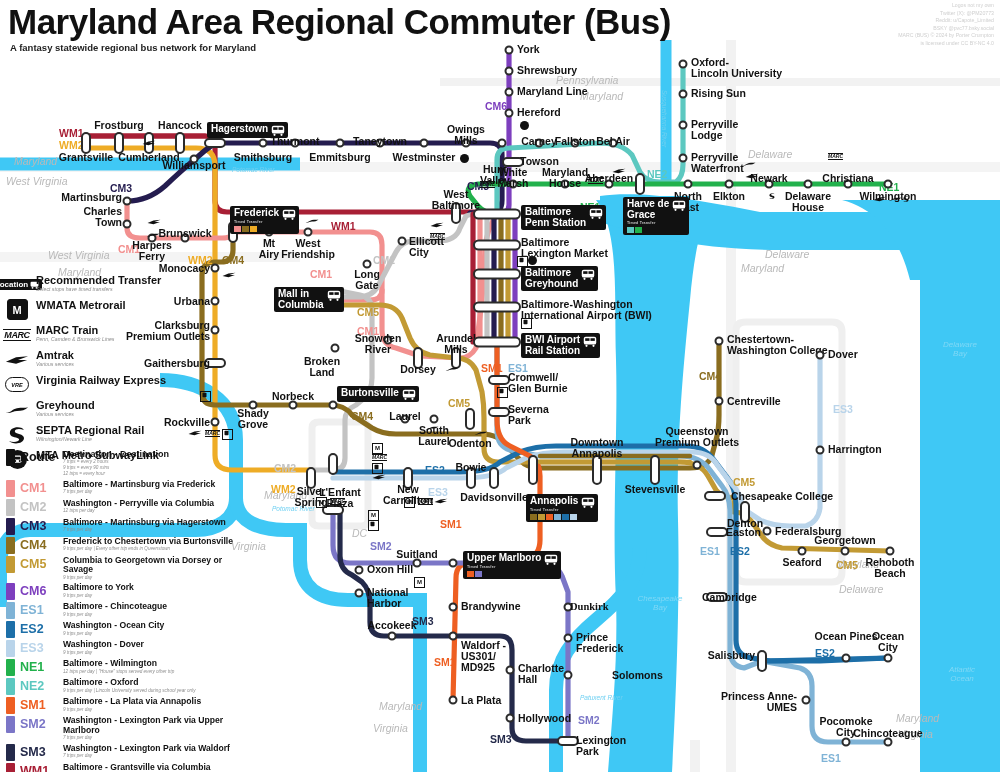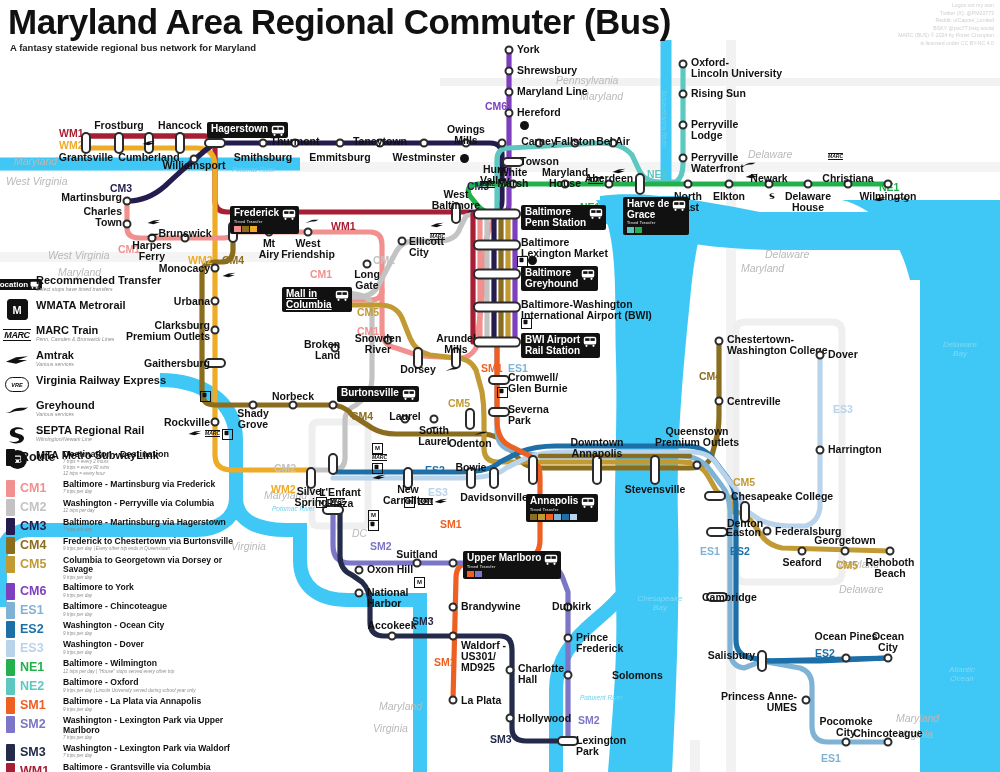--- a/index.html
+++ b/index.html
@@ -304,21 +304,21 @@
       <div class="lbl c" style="left: 293px; top: 391px;">Norbeck</div>
       <div class="stn" title="Burtonsville" style="left: 333px; top: 405px;"></div>
       <div class="stn" title="Ellicott City" style="left: 402px; top: 241px;"></div>
       <div class="lbl" style="left: 409px; top: 236px;">Ellicott
 City</div>
       <div class="stn" title="Long Gate" style="left: 367px; top: 264px;"></div>
       <div class="lbl c" style="left: 367px; top: 269px;">Long
 Gate</div>
       <div class="stn ih" title="Mall in Columbia" style="left: 327px; top: 297px;"></div>
       <div class="stn" title="Broken Land" style="left: 335px; top: 348px;"></div>
-      <div class="lbl c" style="left: 322px; top: 339px; text-align: right;">Broken
+      <div class="lbl c" style="left: 322px; top: 356px;">Broken
 Land</div>
       <div class="stn" title="Snowden River" style="left: 388px; top: 340px;"></div>
       <div class="lbl c" style="left: 378px; top: 333px;">Snowden
 River</div>
       <div class="stn iv" title="Dorsey" style="left: 418px; top: 358px;"></div>
       <div class="lbl c" style="left: 418px; top: 364px;">Dorsey</div>
       <div class="stn iv" title="Arundel Mills" style="left: 456px; top: 358px;"></div>
       <div class="lbl c" style="left: 456px; top: 333px;">Arundel
 Mills</div>
       <div class="stn" title="Laurel" style="left: 405px; top: 419px;"></div>
@@ -480,21 +480,21 @@
       <div class="lbl" style="left: 461px; top: 695px;">La Plata</div>
       <div class="stn" title="Charlotte Hall" style="left: 510px; top: 670px;"></div>
       <div class="lbl" style="left: 518px; top: 663px;">Charlotte
 Hall</div>
       <div class="stn" title="Hollywood" style="left: 510px; top: 718px;"></div>
       <div class="lbl" style="left: 518px; top: 713px;">Hollywood</div>
       <div class="stn ih" title="Lexington Park" style="left: 568px; top: 741px;"></div>
       <div class="lbl" style="left: 576px; top: 735px;">Lexington
 Park</div>
       <div class="stn" title="Dunkirk" style="left: 568px; top: 607px;"></div>
-      <div class="lbl" style="left: 552px; top: 601px;">Dunkirk</div>
+      <div class="lbl" style="left: 570px; top: 601px; font-family: Liberation Serif, serif;">Dunkirk</div>
       <div class="stn" title="Prince Frederick" style="left: 568px; top: 638px;"></div>
       <div class="lbl" style="left: 576px; top: 632px;">Prince
 Frederick</div>
       <div class="stn" title="Solomons" style="left: 568px; top: 675px;"></div>
       <div class="lbl" style="left: 612px; top: 670px;">Solomons</div>
       <div class="tbox" style="left: 207px; top: 122px;">
         <div>
           <div class="tname">Hagerstown</div>
         </div>
         <div class="ticons">
@@ -520,21 +520,21 @@
         <div class="ticons">
           <svg width="14" height="11" viewBox="0 0 18 14">
             <rect x="1" y="1" width="16" height="10" rx="2.5" fill="#fff"></rect>
             <rect x="2.8" y="2.8" width="5.6" height="3.4" fill="#111"></rect>
             <rect x="9.6" y="2.8" width="5.6" height="3.4" fill="#111"></rect>
             <circle cx="4.5" cy="12.6" r="1.4" fill="#fff"></circle>
             <circle cx="13.5" cy="12.6" r="1.4" fill="#fff"></circle>
           </svg>
         </div>
       </div>
-      <div class="tbox" style="left: 282px; top: 287px; text-decoration: underline;">
+      <div class="tbox" style="left: 274px; top: 287px;">
         <div>
           <div class="tname">Mall in
 Columbia</div>
         </div>
         <div class="ticons">
           <svg width="14" height="11" viewBox="0 0 18 14">
             <rect x="1" y="1" width="16" height="10" rx="2.5" fill="#fff"></rect>
             <rect x="2.8" y="2.8" width="5.6" height="3.4" fill="#111"></rect>
             <rect x="9.6" y="2.8" width="5.6" height="3.4" fill="#111"></rect>
             <circle cx="4.5" cy="12.6" r="1.4" fill="#fff"></circle>

